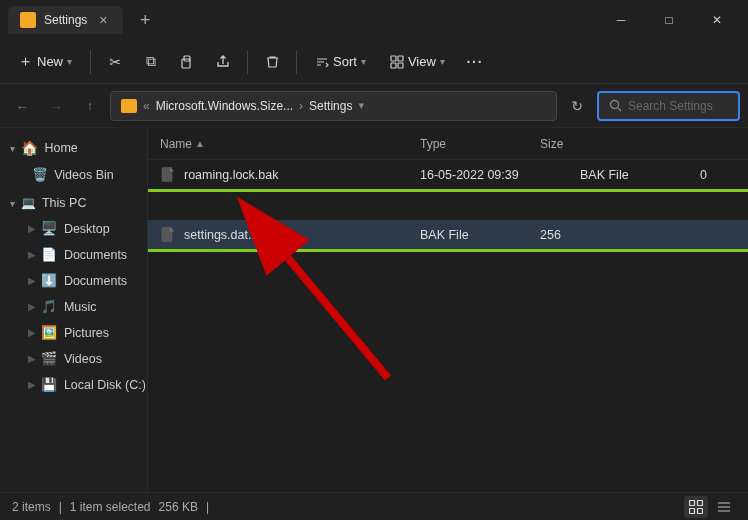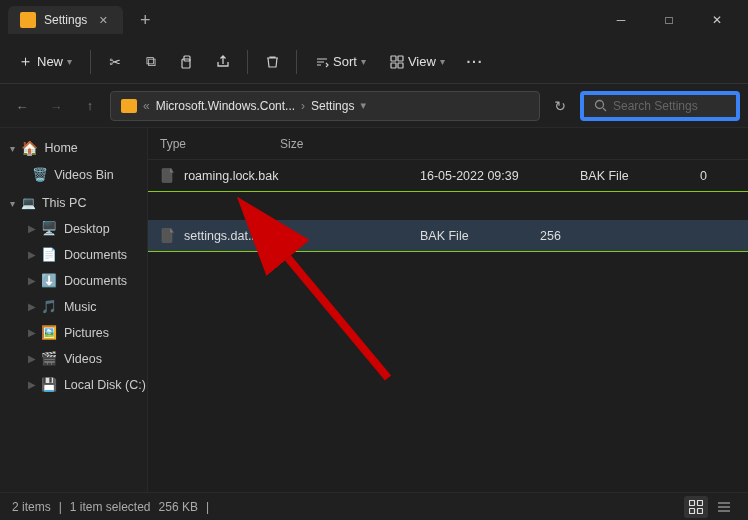--- a/index.html
+++ b/index.html
@@ -166,23 +166,23 @@
       width: 28px;
       height: 28px;
       display: flex;
       align-items: center;
       justify-content: center;
       border-radius: 4px;
       color: #aaa;
       font-size: 14px;
     }
     .search-box {
-      width: 160px;
+      width: 143px;
       background: #2d2d2d;
-      border: 4px solid #3b82f6;
+      border: 2px solid #3b82f6;
       border-radius: 4px;
       height: 30px;
       display: flex;
       align-items: center;
       padding: 0 10px;
       gap: 6px;
       color: #888;
       font-size: 12px;
     }
 
@@ -265,21 +265,21 @@
     .col-name { width: 260px; }
     .col-date { width: 160px; }
     .col-type { width: 120px; }
     .col-size { flex: 1; }
 
     .file-row {
       display: flex;
       align-items: center;
       height: 32px;
       padding: 0 12px;
-      border-bottom: 1px solid #84cc16;
+      border-bottom: 3px solid #84cc16;
       cursor: pointer;
     }
     .file-row.selected { background: #2d3a4a; margin-top: 28px; }
 
     .file-cell {
       font-size: 12.5px;
       color: #ddd;
       display: flex;
       align-items: center;
       gap: 8px;
@@ -417,21 +417,21 @@
   <div class="tb-icon-btn" style="font-weight:bold; letter-spacing:1px;">···</div>
 </div>
 
 <div class="address-bar">
   <div class="nav-btn">←</div>
   <div class="nav-btn" style="color:#555;">→</div>
   <div class="nav-btn">↑</div>
   <div class="address-box">
     <div class="addr-folder-icon"></div>
     <span class="addr-separator">«</span>
-    <span>Microsoft.Windows.Cont...</span>
+    <span>Microsoft.Windows.Size...</span>
     <span class="addr-separator">›</span>
     <span>Settings</span>
     <div class="addr-chevron">▾</div>
   </div>
   <div class="addr-refresh">↻</div>
   <div class="search-box">
     <svg width="13" height="13" viewBox="0 0 13 13" fill="none" stroke="#888" stroke-width="1.3">
         <circle cx="5.5" cy="5.5" r="4"></circle>
         <path d="M9 9l3 3"></path>
       </svg>
@@ -501,20 +501,24 @@
       <span class="icon-disk">💾</span>
       <span>Local Disk (C:)</span>
     </div>
   </div>
 
   <div class="content-area">
 
     <div class="file-list">
 
       <div class="file-header">
+        <div class="file-header-col col-name">
+          <span>Name</span>
+          <span style="font-size:10px; color:#888;">▲</span>
+        </div>
         <div class="file-header-col col-type">
           <span>Type</span>
         </div>
         <div class="file-header-col col-size">
           <span>Size</span>
         </div>
       </div>
 
       <div class="file-row">
         <div class="file-cell col-name">

